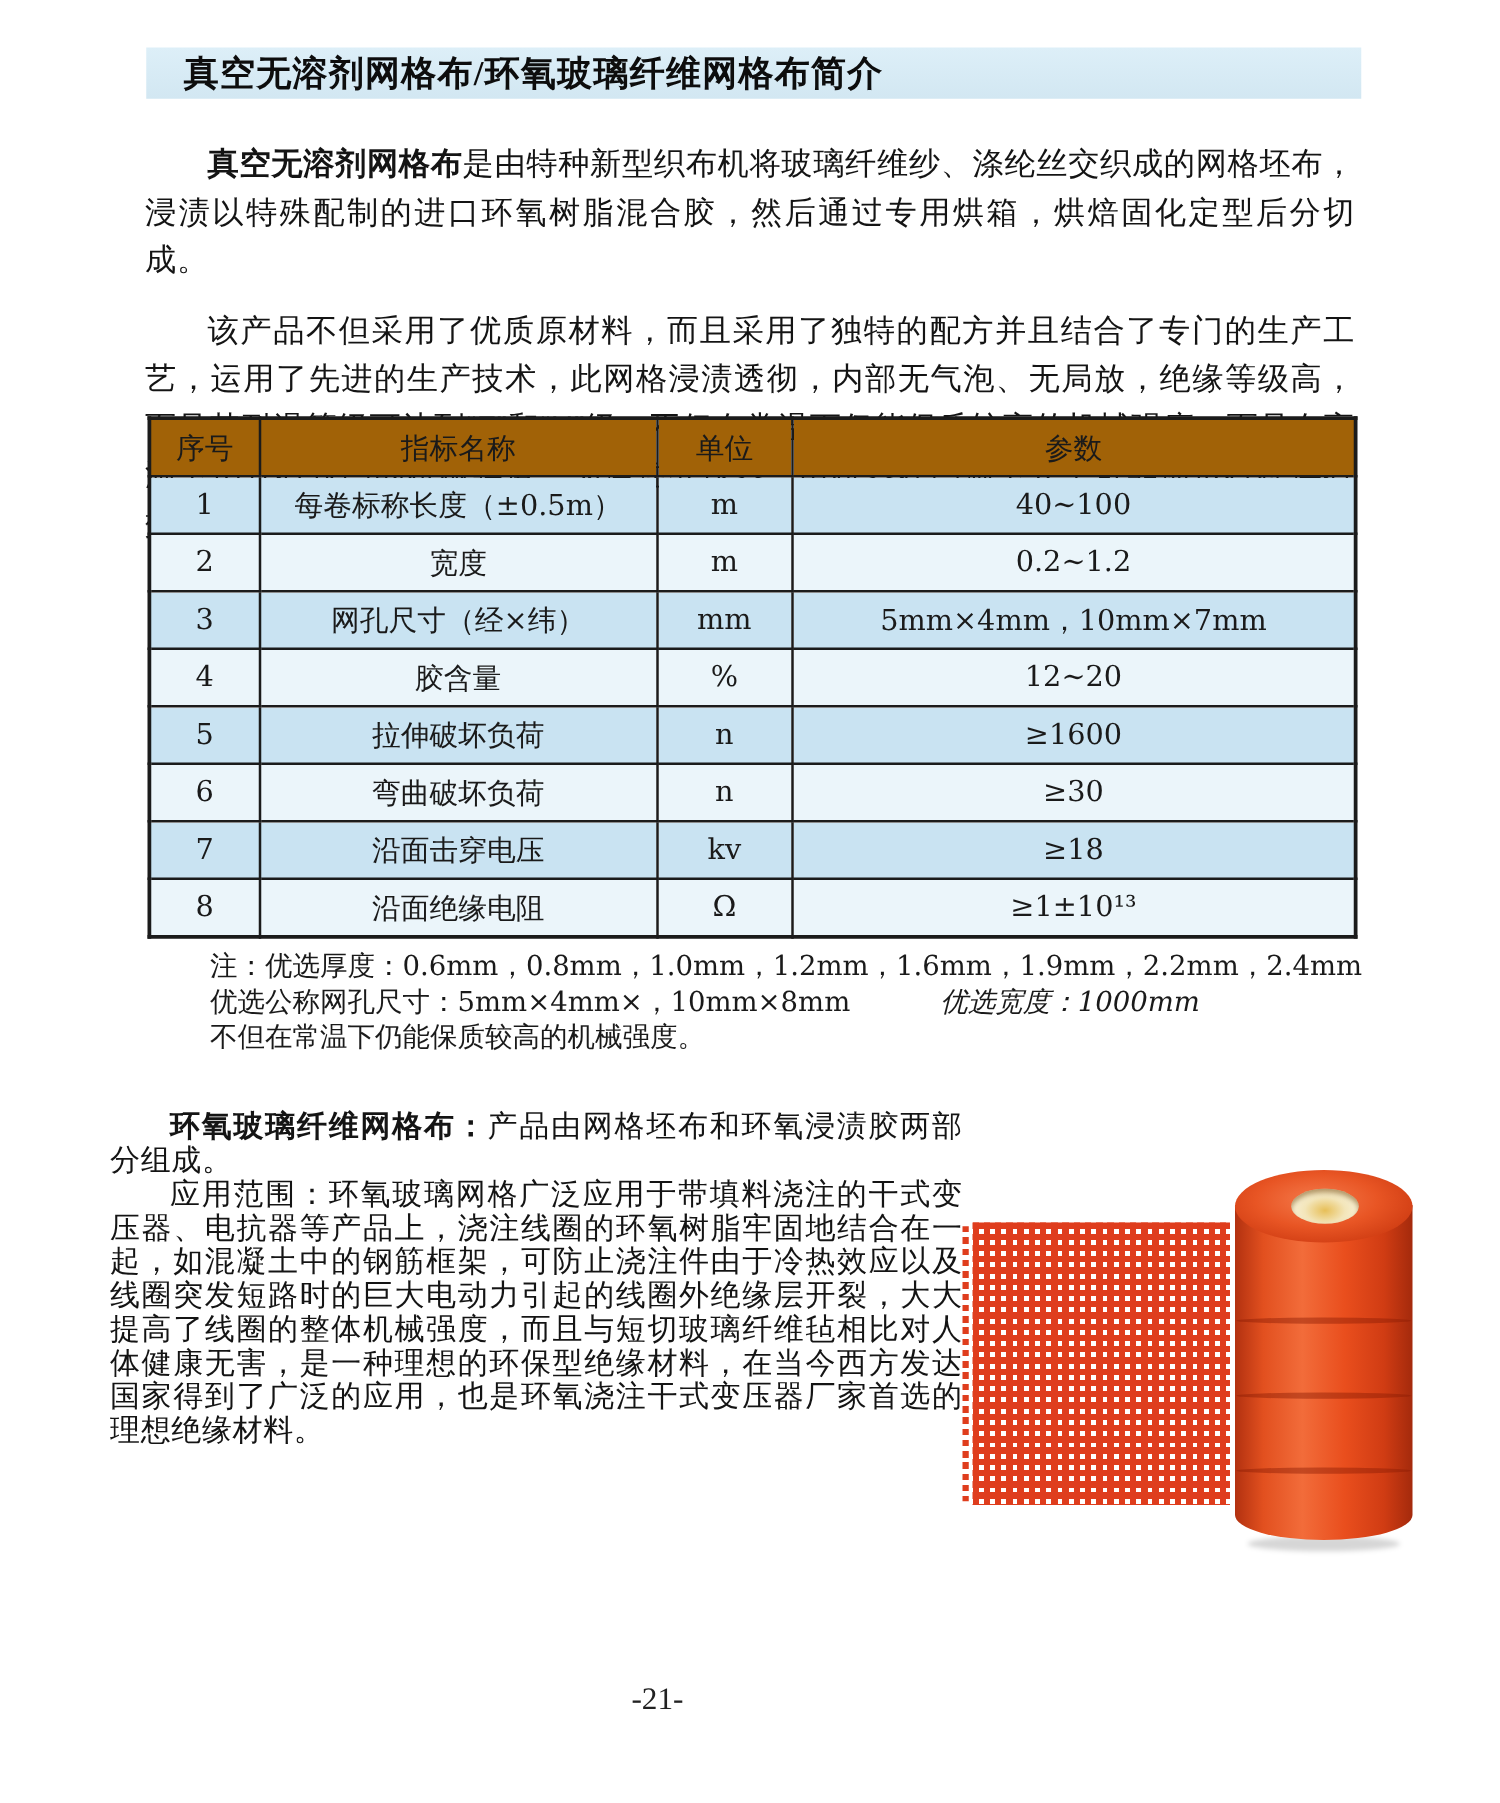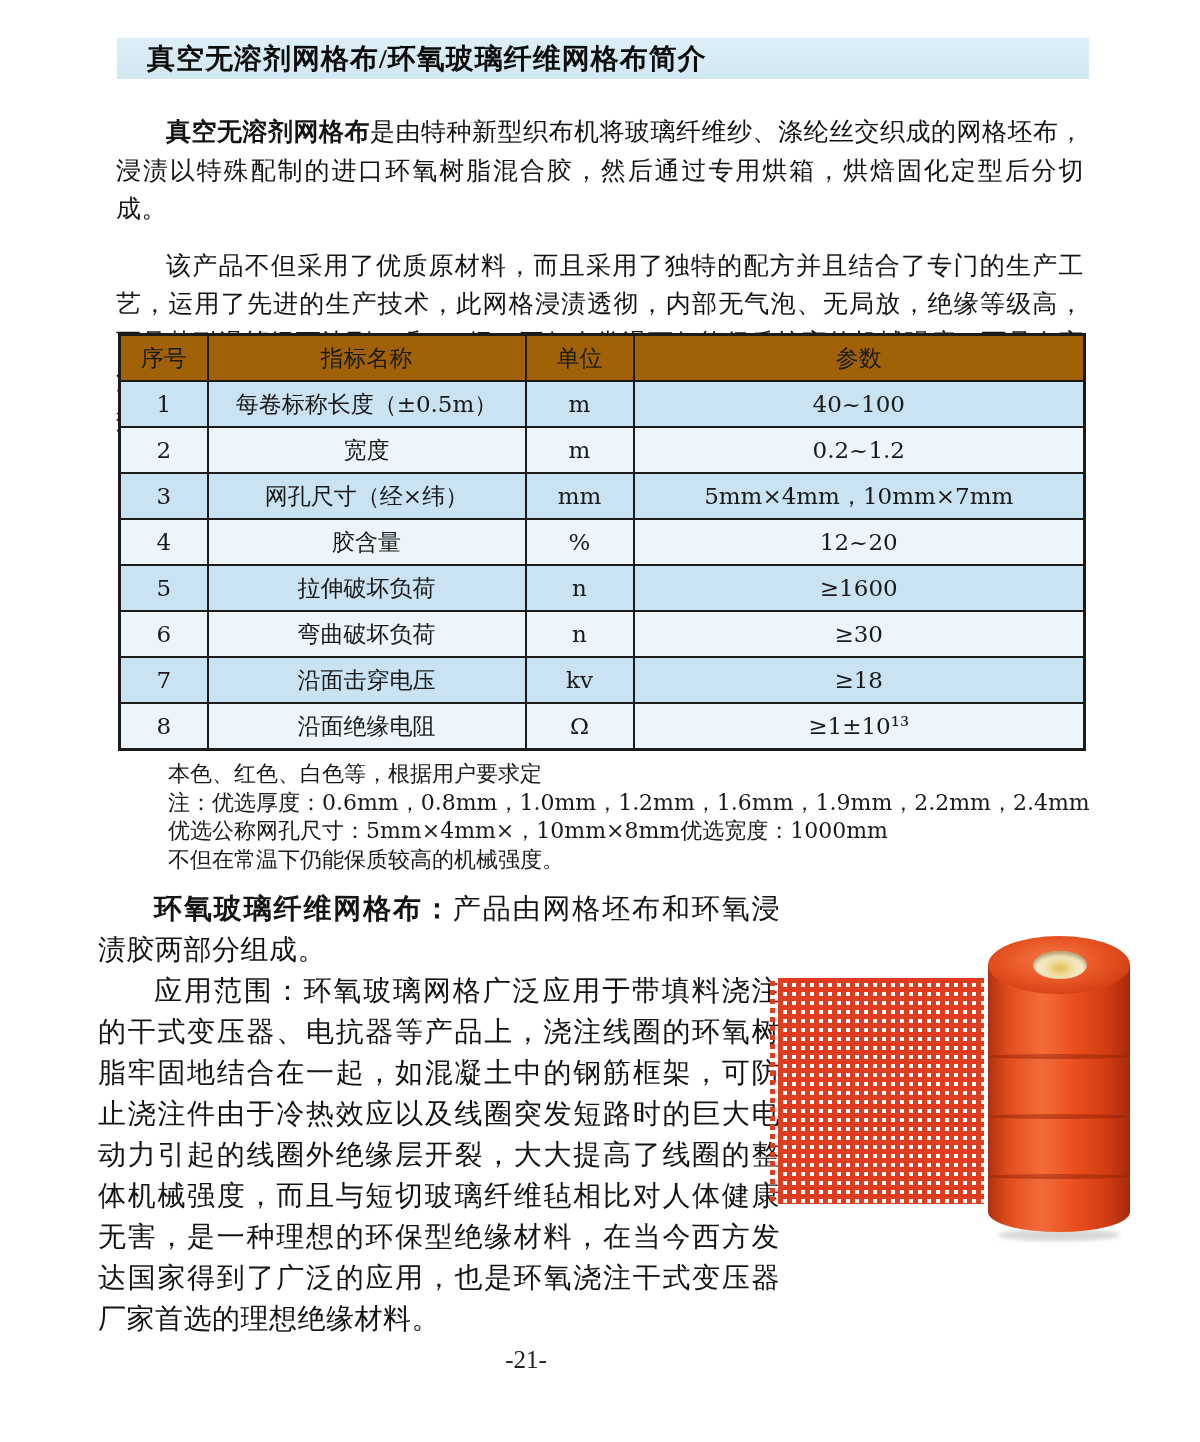--- a/index.html
+++ b/index.html
@@ -39,25 +39,25 @@
   .spec-table td{height:44px;}
   .spec-table tbody tr:nth-child(odd) td{background:#c9e3f2;}
   .spec-table tbody tr:nth-child(even) td{background:#ebf5fa;}
   
   .notes{
     position:absolute;left:168px;top:760px;width:940px;
     font-family:"DejaVu Serif","Liberation Serif",serif;
     font-size:22px;line-height:28.5px;color:#1a1a1a;
   }
   .notes .row{display:flex;}
-  .notes .gap{}
+  .notes .gap{margin-left:72px;font-style:italic;}
   
   .bottom-text{
-    position:absolute;left:98px;top:888px;width:682px;
-    font-size:28px;line-height:41px;text-align:justify;letter-spacing:.5px;
+    position:absolute;left:88px;top:888px;width:682px;
+    font-size:24px;line-height:27px;text-align:justify;letter-spacing:.5px;
   }
   .bottom-text p{margin:0;text-indent:2em;}
   
   .mesh{
     position:absolute;left:778px;top:978px;width:206px;height:226px;
     background:
       repeating-linear-gradient(to right,#df3d1d 0 5px,transparent 5px 9px),
       repeating-linear-gradient(to bottom,#df3d1d 0 5px,transparent 5px 9px);
   }
   .mesh::before{ 
@@ -168,21 +168,20 @@
     <tr>
       <td>8</td>
       <td>沿面绝缘电阻</td>
       <td>Ω</td>
       <td>≥1±10¹³</td>
     </tr>
   </tbody>
 </table>
 
 <div class="notes">
-  <div>本色、红色、白色等，根据用户要求定</div>
   <div>注：优选厚度：0.6mm，0.8mm，1.0mm，1.2mm，1.6mm，1.9mm，2.2mm，2.4mm</div>
   <div class="row">
     <span>优选公称网孔尺寸：5mm×4mm×，10mm×8mm</span>
     <span class="gap">优选宽度：1000mm</span>
   </div>
   <div>不但在常温下仍能保质较高的机械强度。</div>
 </div>
 
 <div class="bottom-text">
   <p><span class="lead">环氧玻璃纤维网格布：</span><span>产品由网格坯布和环氧浸渍胶两部分组成。</span></p>

